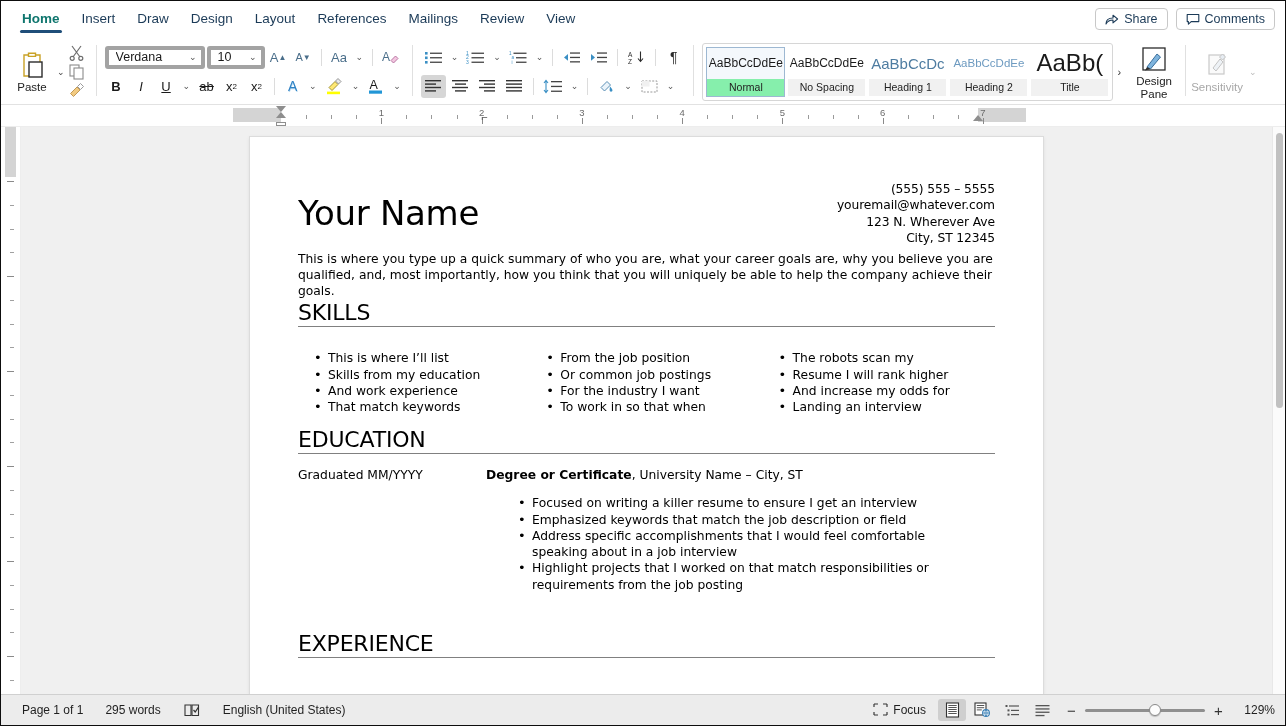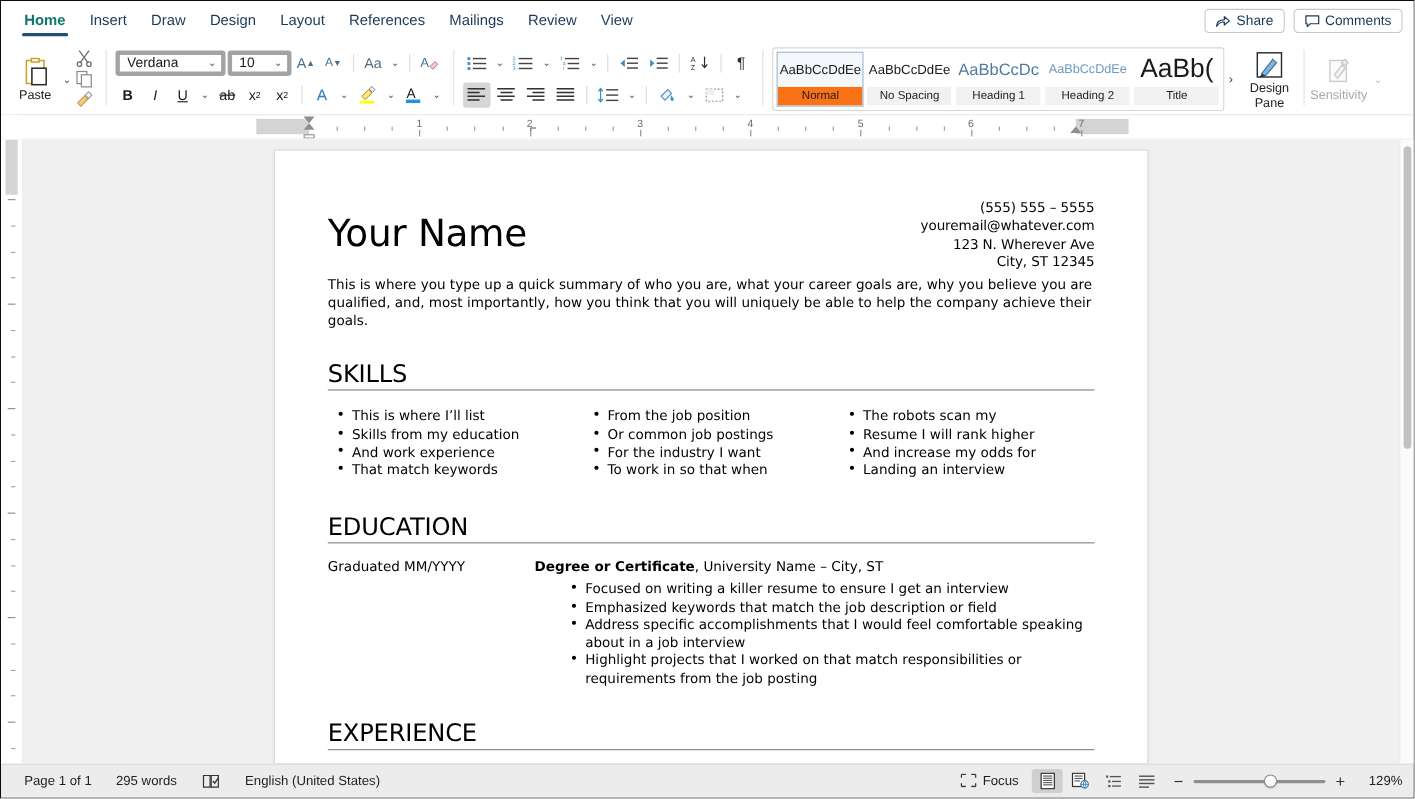--- a/index.html
+++ b/index.html
@@ -112,21 +112,21 @@
   .stile.sel { border-color: #9db8d2; background: #f4f8fc; }
   .stile-prev {
     flex: 1; display: flex; align-items: center; justify-content: center;
     width: 100%; overflow: hidden; white-space: nowrap;
   }
   .stile-name {
     font-size: 10.5px; color: #222; background: #f1f1f1;
     width: 100%; text-align: center; padding: 2px 0 3px;
     white-space: nowrap; overflow: hidden;
   }
-  .stile.sel .stile-name { background: #f97316; }
+  .stile.sel .stile-name { background: #86efac; }
   .gal-more { font-size: 11px; color: #333; padding: 0 4px; }
 
   .bigbtn {
     display: flex; flex-direction: column; align-items: center;
     justify-content: center; width: 58px; padding: 0 2px;
     font-size: 11.5px; color: #222; line-height: 1.12; text-align: center;
   }
   .bigbtn.dim { color: #a8a8a8; }
   .bigbtn .bi { height: 32px; display: flex; align-items: flex-end; }
 
@@ -185,28 +185,28 @@
     letter-spacing: -0.1px;
   }
   .yourname {
     font-size: 34px; line-height: 1; margin-top: -50px;
     letter-spacing: -0.3px;
   }
   .summary {
     font-size: 12.3px; line-height: 1.3; margin-top: 22px; max-width: 700px;
   }
   .sec-head {
-    font-size: 22px; margin-top: 28px; letter-spacing: -0.2px;
+    font-size: 22px; letter-spacing: -0.2px;
     padding-bottom: 1px; border-bottom: 1.5px solid #808080;
   }
   .skills-cols {
     display: flex; margin-top: 11px; font-size: 12.3px; line-height: 1.32;
   }
   .skills-col { width: 33.33%; }
-  ul.bl { list-style: none; margin: 4px; padding: 0; }
+  ul.bl { list-style: none; margin: 12px; padding: 0; }
   ul.bl li { position: relative; padding-left: 18px; }
   ul.bl li::before {
     content: "•"; position: absolute; left: 4px; top: -1px; font-size: 13px;
   }
   .edu-row { display: flex; margin-top: 13px; font-size: 12.3px; line-height: 1.32; }
   .edu-left { width: 188px; flex: none; }
   .edu-right { flex: 1; }
   .edu-right .deg { margin-bottom: 1px; }
   .edu-right .deg b { font-weight: bold; }
   .edu-right ul.bl { margin-left: 28px; }

